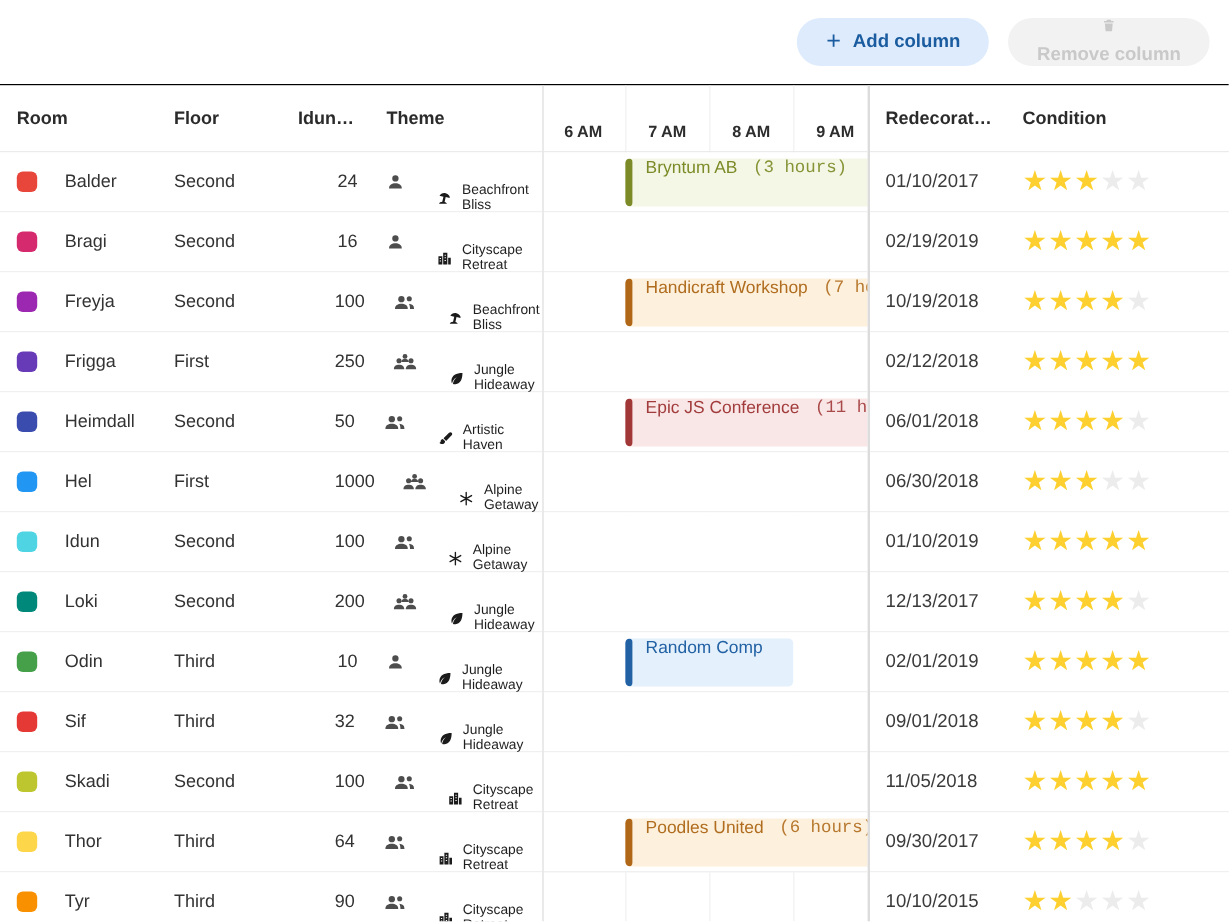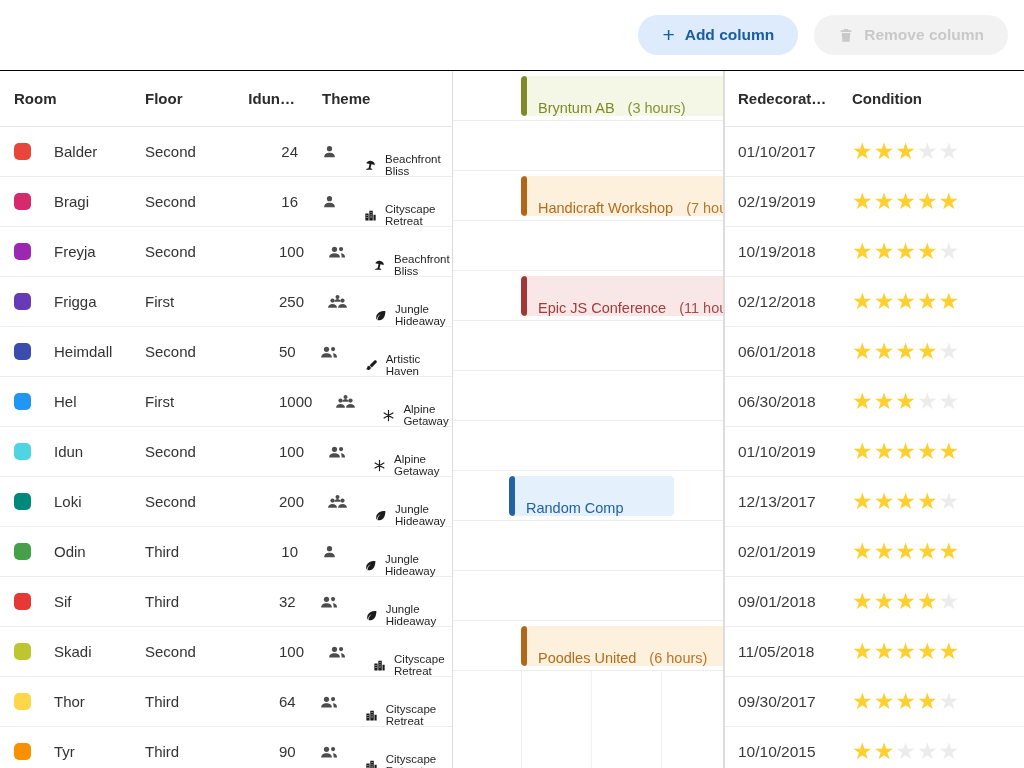--- a/index.html
+++ b/index.html
@@ -6,21 +6,21 @@
   html,body { width:1024px; height:768px; overflow:hidden; background:#fff;
     font-family:"Liberation Sans","DejaVu Sans",sans-serif; }
   .app { position:relative; width:1024px; height:768px; background:#fff; }
 
   
   .toolbar { position:absolute; top:0; left:0; right:0; height:70px;
     display:flex; align-items:center; justify-content:flex-end; gap:16px; padding-right:16px; background:#fff; }
   .btn { display:flex; align-items:center; gap:10px; height:40px; border:none;
     border-radius:20px; font-family:inherit; font-size:15.5px; font-weight:600; cursor:pointer; padding:0 24px; }
   .btn.add { background:var(--accent-bg); color:var(--accent-fg); }
-  .btn.remove { background:var(--disabled-bg); color:var(--disabled-fg); cursor:default; }
+  .btn.remove { background:var(--disabled-bg); color:var(--disabled-fg); cursor:default;flex-direction:column; }
   .plus { font-size:21px; font-weight:400; line-height:1; margin-top:-2px; }
   .trash-svg { width:16px; height:16px; fill:var(--disabled-fg); }
 
   
   .grid { position:absolute; top:70px; left:0; right:0; bottom:0; border-top:1px solid #000000; }
   .pane { position:absolute; top:0; bottom:0; overflow:hidden; }
   .pane-left { left:0; width:452px; }
   .pane-timeline { left:453px; width:270px; }
   .pane-right { left:725px; width:326px; }
   .vsplit { position:absolute; top:0; bottom:0; background:#dcdcdc; z-index:5; }
@@ -46,25 +46,25 @@
   .c-theme { font-size:11.5px; font-weight:500; color:#1f1f1f; }
   .thicon svg { display:block; fill:#1b1b1b; }
 
   
   .tl-line { position:absolute; top:0; bottom:0; width:1px; background:#f1f1f1; z-index:0; }
   .tl-header { height:56px; border-bottom:1px solid #e7e7e7; display:flex; align-items:flex-end;
     padding-bottom:9px; margin-left:-2px; position:relative; z-index:1; }
   .tick { flex:0 0 70px; text-align:center; font-size:13.5px; font-weight:600; color:#2d2d2d; }
   .trow { position:relative; z-index:1; }
   .event { position:absolute; top:5px; height:40px; border-radius:4px; background:var(--bg);
-    color:var(--text); display:flex; align-items:flex-end; overflow:hidden; white-space:nowrap; z-index:2; }
+    color:var(--text); display:flex; align-items:flex-start; overflow:hidden; white-space:nowrap; z-index:2; }
   .event::before { content:""; position:absolute; left:0; top:0; bottom:0; width:6px;
     border-radius:3px; background:var(--strip); }
   .ev-name { margin-left:17px; font-size:14.5px; font-weight:500; }
-  .ev-dur { margin-left:13px; font-size:14.5px; opacity:.92; }
+  .ev-dur { margin-left:13px; font-size:14.5px; opacity:.92;font-family:Liberation Mono, monospace; }
 
   
   .h-date { flex:0 0 127px; padding-left:13px; }
   .h-cond { flex:1; }
   .c-date { flex:0 0 127px; padding-left:13px; font-size:15.5px; color:#3b3b3b; }
   .c-stars { flex:1; display:flex; align-items:center; }
   .star { font-family:"DejaVu Sans",sans-serif; font-size:23px; line-height:1; letter-spacing:1px; }
   .star.on { color:var(--star-on); }
   .star.off { color:var(--star-off); }
 </style>
@@ -440,20 +440,26 @@
     </div>
         </div>
     </div>
 
     <div class="pane pane-timeline">
       <div id="tl-lines">
           <div class="tl-line" style="left:68px"></div>
           <div class="tl-line" style="left:138px"></div>
           <div class="tl-line" style="left:208px"></div>
         </div>
+      <div class="tl-header" id="tl-header">
+          <div class="tick">6 AM</div>
+          <div class="tick">7 AM</div>
+          <div class="tick">8 AM</div>
+          <div class="tick">9 AM</div>
+        </div>
       <div id="tl-rows">
           <div class="row trow">
             <div class="event" style="left:68px;width:210px;--strip:#7c8b27;--bg:#f5f7e6;--text:#7c8b27">
         <span class="ev-name">Bryntum AB</span>
         <span class="ev-dur">(3 hours)</span>
       </div>
           </div>
           <div class="row trow"></div>
           <div class="row trow">
             <div class="event" style="left:68px;width:490px;--strip:#b06717;--bg:#fdf0dc;--text:#b06d1f">
@@ -465,21 +471,21 @@
           <div class="row trow">
             <div class="event" style="left:68px;width:770px;--strip:#a23737;--bg:#f9e6e6;--text:#a23c3c">
         <span class="ev-name">Epic JS Conference</span>
         <span class="ev-dur">(11 hours)</span>
       </div>
           </div>
           <div class="row trow"></div>
           <div class="row trow"></div>
           <div class="row trow"></div>
           <div class="row trow">
-            <div class="event" style="left:56px;width:165px;--strip:#2161a4;--bg:#e4f0fb;--text:#2161a4">
+            <div class="event" style="left:68px;width:140px;--strip:#2161a4;--bg:#e4f0fb;--text:#2161a4">
         <span class="ev-name">Random Comp</span>
 
       </div>
           </div>
           <div class="row trow"></div>
           <div class="row trow"></div>
           <div class="row trow">
             <div class="event" style="left:68px;width:420px;--strip:#b06717;--bg:#fdf0dc;--text:#b06d1f">
         <span class="ev-name">Poodles United</span>
         <span class="ev-dur">(6 hours)</span>

